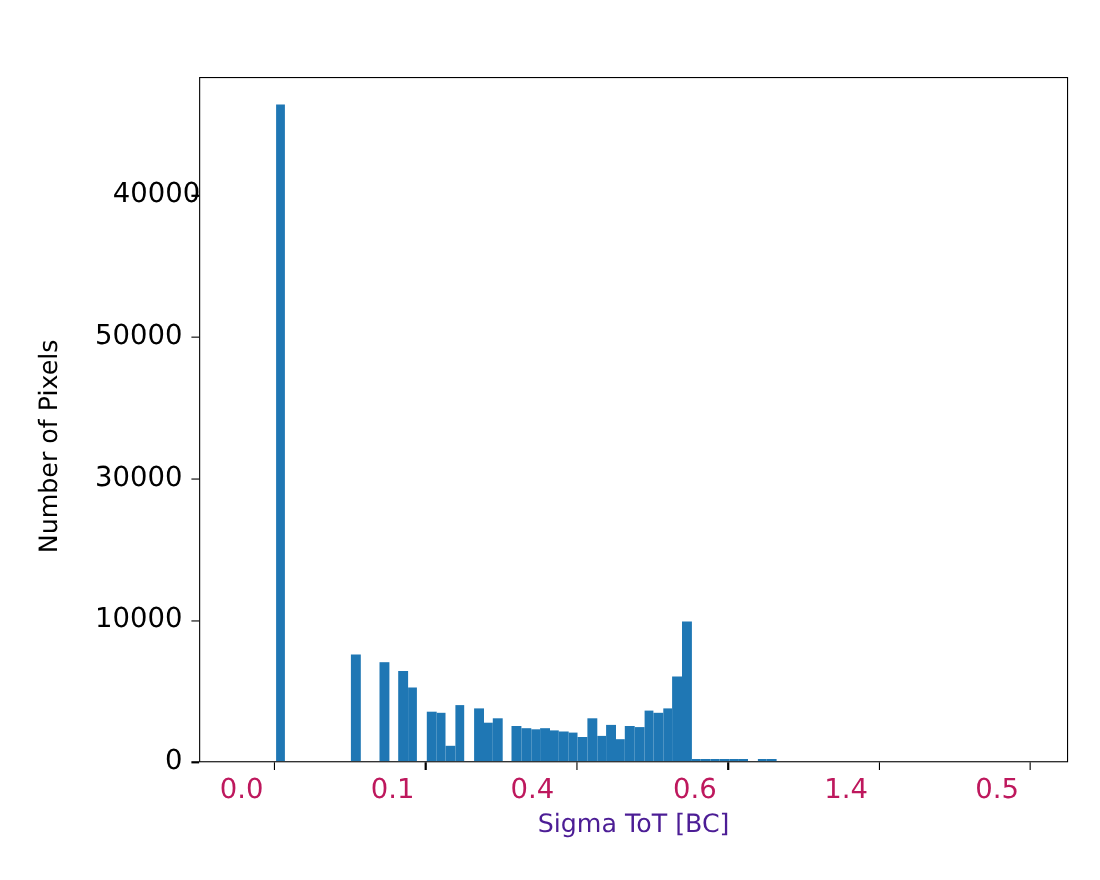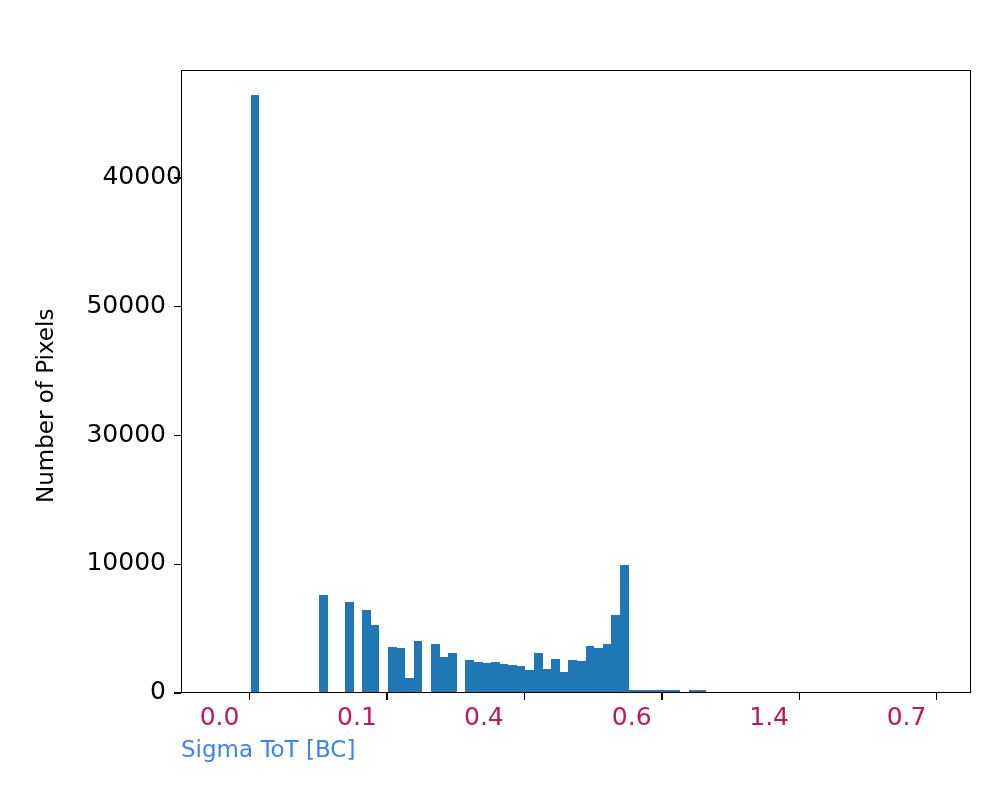--- a/index.html
+++ b/index.html
@@ -24,22 +24,22 @@
   .bar{position:absolute;bottom:0;background:#1f77b4;}
 
   
   .ytick-mark{position:absolute;width:7px;height:1.3px;background:#000000;left:174px;}
   .ytick-label{position:absolute;right:1000px;text-align:right;font-size:25px;color:#000;white-space:nowrap;}
   .xtick-mark{position:absolute;height:7px;width:1.3px;background:#000000;top:693px;}
   .xtick-label{position:absolute;top:702px;text-align:left;font-size:25px;color:#be185d;white-space:nowrap;}
 
   
   #xlabel{
-    position:absolute;left:181px;top:736px;width:790px;text-align:left;
-    font-size:23px;color:#3b82f6;white-space:nowrap;
+    position:absolute;left:181px;top:736px;width:790px;text-align:center;
+    font-size:23px;color:#4c1d95;white-space:nowrap;
   }
   #ylabel{
     position:absolute;left:0px;top:0px;font-size:23px;color:#000000;
     white-space:nowrap;transform-origin:left top;
     transform:translate(32px,503px) rotate(-90deg);
   }
 </style>
 </head>
 <body>
 
@@ -107,18 +107,18 @@
       <div class="xtick-label" style="left: 199.696px; width: 100px;">0.0</div>
       <div class="xtick-mark" style="left: 386.437px;"></div>
       <div class="xtick-label" style="left: 337.087px; width: 100px;">0.1</div>
       <div class="xtick-mark" style="left: 523.828px;"></div>
       <div class="xtick-label" style="left: 464px; width: 100px;">0.4</div>
       <div class="xtick-mark" style="left: 661.22px;"></div>
       <div class="xtick-label" style="left: 611.87px; width: 100px;">0.6</div>
       <div class="xtick-mark" style="left: 798.611px;"></div>
       <div class="xtick-label" style="left: 749.261px; width: 100px;">1.4</div>
       <div class="xtick-mark" style="left: 936.002px;"></div>
-      <div class="xtick-label" style="left: 886.652px; width: 100px;">0.7</div>
+      <div class="xtick-label" style="left: 886.652px; width: 100px;">0.5</div>
     </div>
 
   <div id="xlabel">Sigma ToT [BC]</div>
   <div id="ylabel">Number of Pixels</div>
 </div>
 
 </body></html>

